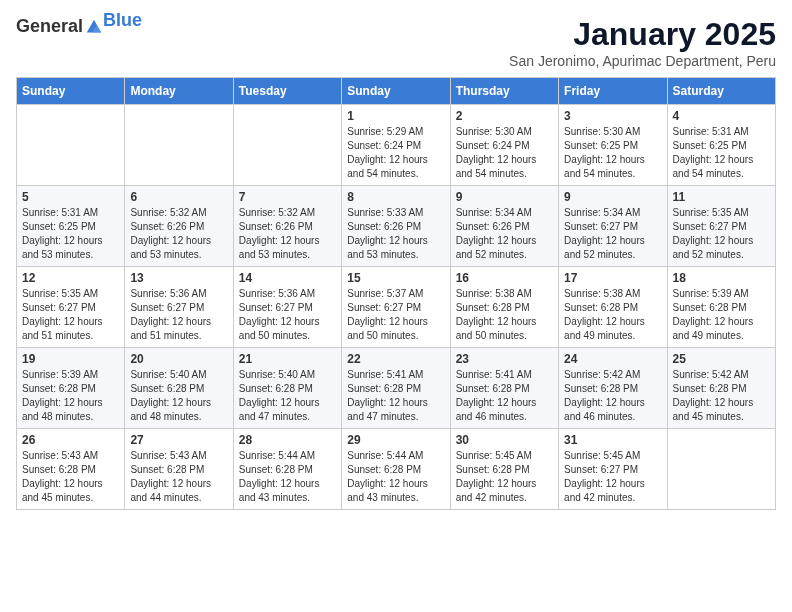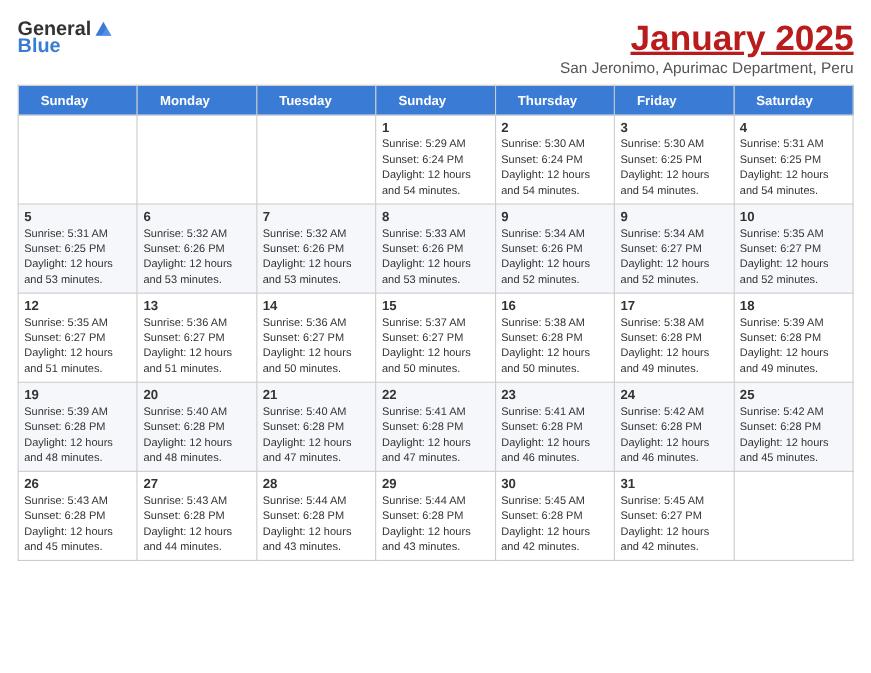--- a/index.html
+++ b/index.html
@@ -35,39 +35,38 @@
       width: 18px;
       height: 18px;
       margin-left: 2px;
     }
     .title-block {
       text-align: right;
     }
     .main-title {
       font-size: 32px;
       font-weight: bold;
-      color: #b91c1c;
-      text-decoration: underline;
+      color: #0f172a;
     }
     .subtitle {
       font-size: 14px;
       color: #555;
       text-align: right;
     }
     .calendar-table {
       width: 100%;
       border-collapse: collapse;
       table-layout: fixed;
     }
     .calendar-table th {
       background-color: #3a7bd5;
       color: #fff;
       font-size: 12px;
       font-weight: bold;
-      padding: 6px 20px;
+      padding: 6px 5px;
       text-align: left;
       border: 1px solid #ccc;
     }
     .calendar-table td {
       border: 1px solid #ccc;
       vertical-align: top;
       padding: 4px 5px;
       height: 80px;
       font-size: 10.5px;
       color: #333;
@@ -89,21 +88,21 @@
     }
     .empty-cell {
       background: #f5f7fa;
     }
   </style>
 </head>
 <body>
 
 <div class="header-area">
   <div class="logo">
-    <div style="display:flex;flex-direction:column;align-items:flex-start;">
+    <div style="display:flex;flex-direction:row;align-items:flex-start;">
       <div style="display:flex;align-items:center;">
         <span class="logo-text-general">General</span>
         <svg class="logo-icon" viewBox="0 0 20 20">
           <polygon points="10,2 18,16 2,16" fill="#3a7bd5"></polygon>
           <polygon points="13,8 18,16 8,16" fill="#5a9bf5" opacity="0.7"></polygon>
         </svg>
       </div>
       <span class="logo-text-blue" style="margin-top:-6px;">Blue</span>
     </div>
   </div>
@@ -166,21 +165,21 @@
         </td>
         <td>
           <span class="day-number">9</span>
           <div class="day-info">Sunrise: 5:34 AM<br>Sunset: 6:26 PM<br>Daylight: 12 hours<br>and 52 minutes.</div>
         </td>
         <td>
           <span class="day-number">9</span>
           <div class="day-info">Sunrise: 5:34 AM<br>Sunset: 6:27 PM<br>Daylight: 12 hours<br>and 52 minutes.</div>
         </td>
         <td>
-          <span class="day-number">10</span>
+          <span class="day-number">11</span>
           <div class="day-info">Sunrise: 5:35 AM<br>Sunset: 6:27 PM<br>Daylight: 12 hours<br>and 52 minutes.</div>
         </td>
       </tr>
       <tr>
         <td>
           <span class="day-number">12</span>
           <div class="day-info">Sunrise: 5:35 AM<br>Sunset: 6:27 PM<br>Daylight: 12 hours<br>and 51 minutes.</div>
         </td>
         <td>
           <span class="day-number">13</span>

